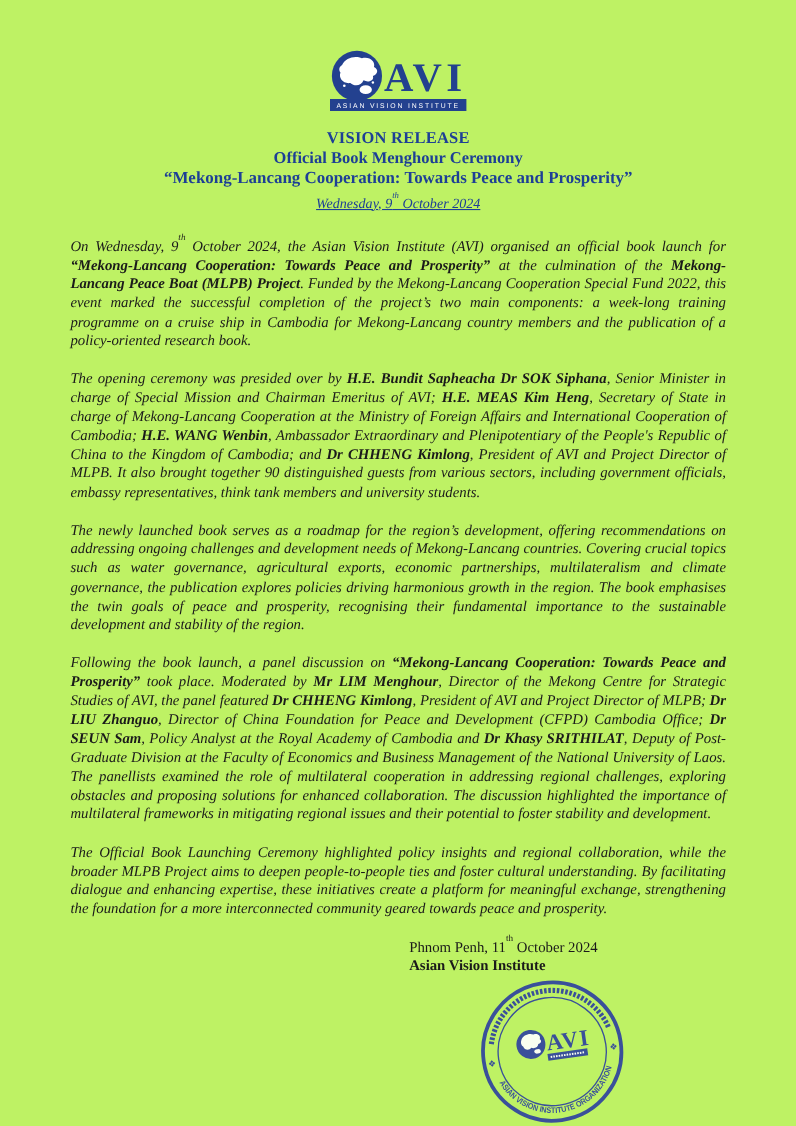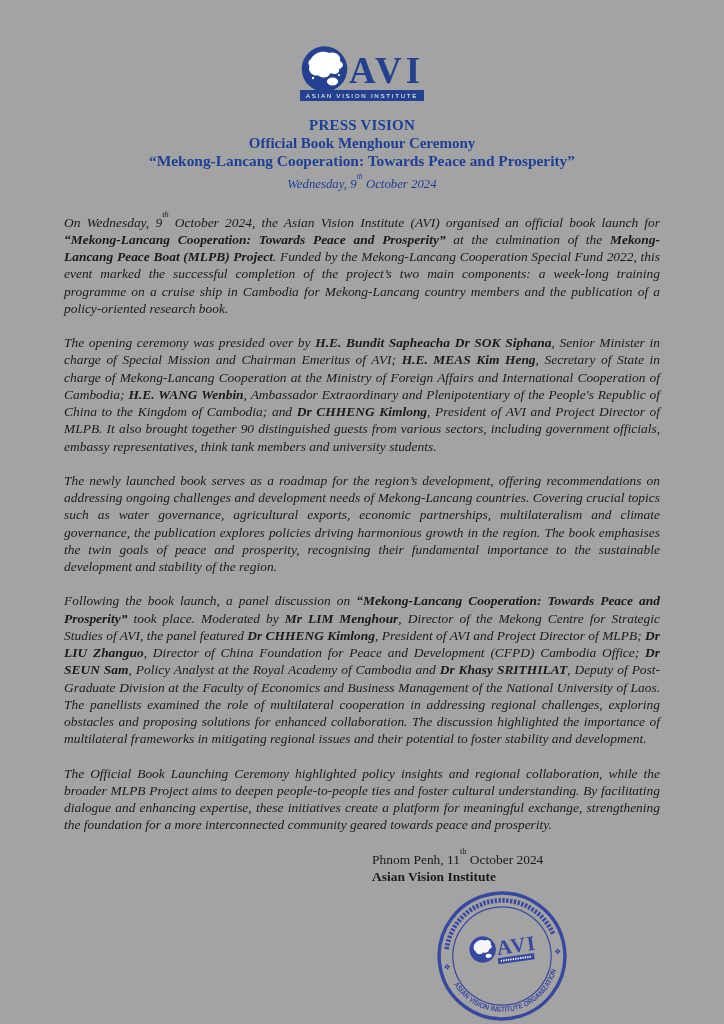--- a/index.html
+++ b/index.html
@@ -1,28 +1,28 @@
 <!DOCTYPE html>
 <html><head>
 <meta charset="utf-8">
 <style>
   html,body { margin:0; padding:0; background:#ffffff; }
   .page {
-    position:relative; width:724px; height:1024px; background:#a3a3a3;
+    position:relative; width:724px; height:1024px; background:#bef264;
     font-family:"Liberation Serif", serif; color:#1a1a1a; overflow:hidden;
   }
   
   .logo-wrap { padding-top:44px; text-align:center; }
   .logo-wrap svg { display:inline-block; }
   
   .header { text-align:center; color:#1d3f96; margin-top:12px; }
   .h-press   { font-size:15px;   font-weight:bold; line-height:17.5px; letter-spacing:.2px; }
   .h-event   { font-size:15px;   font-weight:bold; line-height:17.5px; }
   .h-book    { font-size:15.4px; font-weight:bold; line-height:17.5px; }
-  .h-date    { font-size:12.8px; font-style:italic; line-height:16px; margin-top:6px; }
+  .h-date    { font-size:12.8px; font-style:italic; line-height:16px; margin-top:6px;text-decoration:underline; }
   .h-venue   { font-size:12.8px; font-style:italic; line-height:16px; }
   
   .content { margin:22px 64px 0 64px; font-size:13.45px; line-height:17.25px; text-align:justify;font-style:italic; }
   .content p { margin:0 0 17px 0; }
   .content b { font-weight:bold; }
   sup { font-size:0.62em; line-height:0; position:relative; top:-0.45em; }
   
   .footer { margin-left:372px; width:258px; font-size:13.45px; line-height:17.5px; position:relative; z-index:1; }
   .footer .org { font-weight:bold; }
   
@@ -45,21 +45,21 @@
         <circle cx="40" cy="31" r="1.1" fill="#ffffff"></circle>
         <circle cx="14" cy="34" r="1.2" fill="#ffffff"></circle>
       </g>
       <text x="50" y="39" font-family="Liberation Serif, serif" font-size="37" font-weight="bold" letter-spacing="4" fill="#23418f">AVI</text>
       <rect x="1" y="46" width="124" height="11" fill="#23418f"></rect>
       <text x="63" y="54.3" text-anchor="middle" font-family="Liberation Sans, sans-serif" font-size="6.2" letter-spacing="1.7" fill="#ffffff">ASIAN VISION INSTITUTE</text>
     </svg>
   </div>
 
   <div class="header">
-    <div class="h-press">PRESS VISION</div>
+    <div class="h-press">VISION RELEASE</div>
     <div class="h-event">Official Book Menghour Ceremony</div>
     <div class="h-book">“Mekong-Lancang Cooperation: Towards Peace and Prosperity”</div>
     <div class="h-date"><span>Wednesday, 9</span><sup>th</sup><span> October 2024</span></div>
   </div>
 
   <div class="content">
     <p><span>On Wednesday, 9</span><sup>th</sup><span> October 2024, the Asian Vision Institute (AVI) organised an official book launch for </span><b>“Mekong-Lancang Cooperation: Towards Peace and Prosperity”</b><span> at the culmination of the </span><b>Mekong-Lancang Peace Boat (MLPB) Project</b><span>. Funded by the Mekong-Lancang Cooperation Special Fund 2022, this event marked the successful completion of the project’s two main components: a week-long training programme on a cruise ship in Cambodia for Mekong-Lancang country members and the publication of a policy-oriented research book.</span></p>
     <p><span>The opening ceremony was presided over by </span><b>H.E. Bundit Sapheacha Dr SOK Siphana</b><span>, Senior Minister in charge of Special Mission and Chairman Emeritus of AVI; </span><b>H.E. MEAS Kim Heng</b><span>, Secretary of State in charge of Mekong-Lancang Cooperation at the Ministry of Foreign Affairs and International Cooperation of Cambodia; </span><b>H.E. WANG Wenbin</b><span>, Ambassador Extraordinary and Plenipotentiary of the People's Republic of China to the Kingdom of Cambodia; and </span><b>Dr CHHENG Kimlong</b><span>, President of AVI and Project Director of MLPB. It also brought together 90 distinguished guests from various sectors, including government officials, embassy representatives, think tank members and university students.</span></p>
     <p><span>The newly launched book serves as a roadmap for the region’s development, offering recommendations on addressing ongoing challenges and development needs of Mekong-Lancang countries. Covering crucial topics such as water governance, agricultural exports, economic partnerships, multilateralism and climate governance, the publication explores policies driving harmonious growth in the region. The book emphasises the twin goals of peace and prosperity, recognising their fundamental importance to the sustainable development and stability of the region.</span></p>
     <p><span>Following the book launch, a panel discussion on </span><b>“Mekong-Lancang Cooperation: Towards Peace and Prosperity”</b><span> took place. Moderated by </span><b>Mr LIM Menghour</b><span>, Director of the Mekong Centre for Strategic Studies of AVI, the panel featured </span><b>Dr CHHENG Kimlong</b><span>, President of AVI and Project Director of MLPB; </span><b>Dr LIU Zhanguo</b><span>, Director of China Foundation for Peace and Development (CFPD) Cambodia Office; </span><b>Dr SEUN Sam</b><span>, Policy Analyst at the Royal Academy of Cambodia and </span><b>Dr Khasy SRITHILAT</b><span>, Deputy of Post-Graduate Division at the Faculty of Economics and Business Management of the National University of Laos. The panellists examined the role of multilateral cooperation in addressing regional challenges, exploring obstacles and proposing solutions for enhanced collaboration. The discussion highlighted the importance of multilateral frameworks in mitigating regional issues and their potential to foster stability and development.</span></p>

